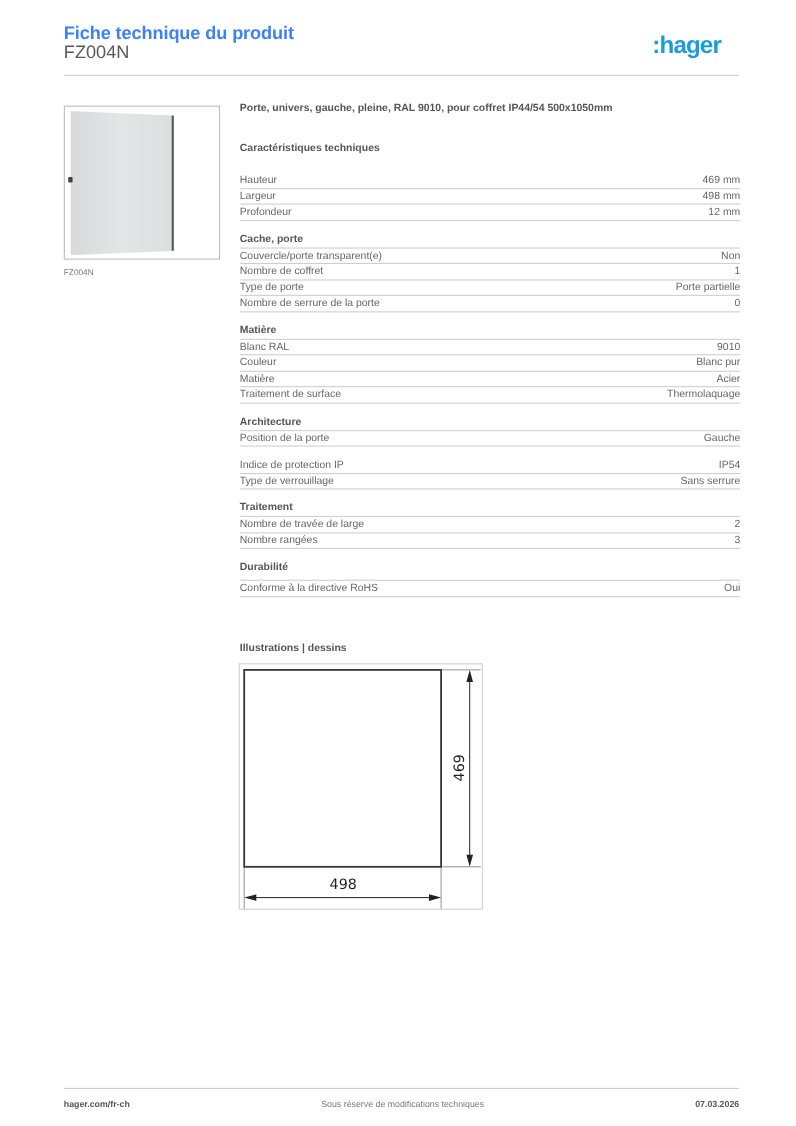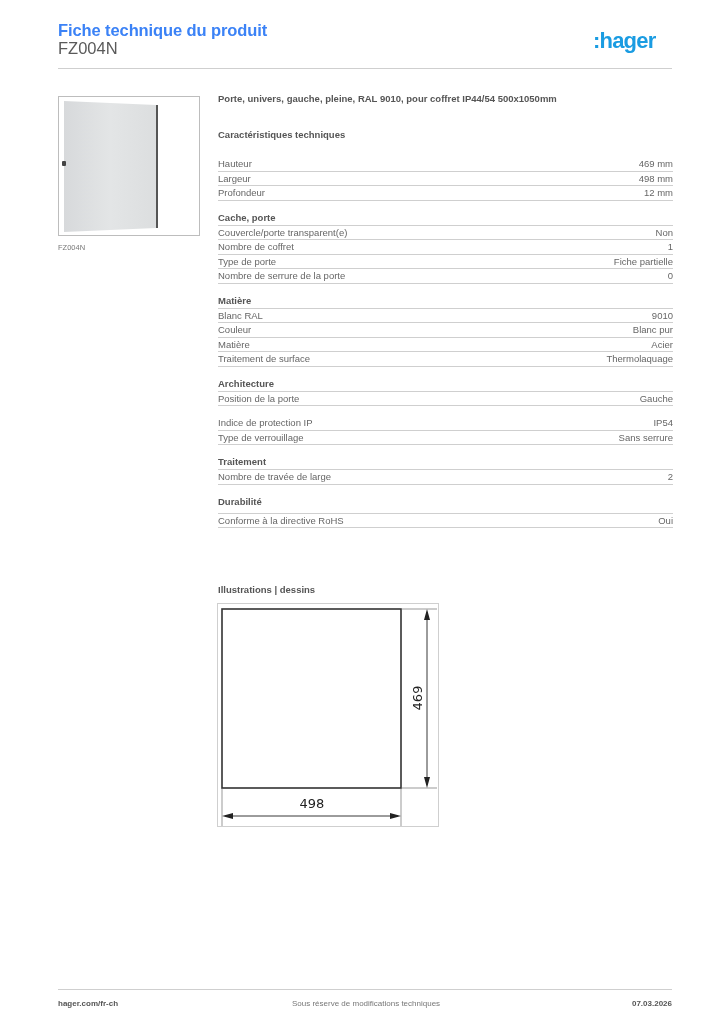--- a/index.html
+++ b/index.html
@@ -110,21 +110,21 @@
     <div class="row">
         <span class="label">Couvercle/porte transparent(e)</span>
         <span class="value">Non</span>
       </div>
     <div class="row">
         <span class="label">Nombre de coffret</span>
         <span class="value">1</span>
       </div>
     <div class="row">
         <span class="label">Type de porte</span>
-        <span class="value">Fiche partielle</span>
+        <span class="value">Porte partielle</span>
       </div>
     <div class="row">
         <span class="label">Nombre de serrure de la porte</span>
         <span class="value">0</span>
       </div>
   </div>
 
   <div class="section">
     <div class="section-title">Matière</div>
     <div class="row">
@@ -162,20 +162,24 @@
         <span class="label">Type de verrouillage</span>
         <span class="value">Sans serrure</span>
       </div>
   </div>
 
   <div class="section">
     <div class="section-title">Traitement</div>
     <div class="row">
         <span class="label">Nombre de travée de large</span>
         <span class="value">2</span>
+      </div>
+    <div class="row">
+        <span class="label">Nombre rangées</span>
+        <span class="value">3</span>
       </div>
   </div>
 
   <div class="section">
     <div class="section-title" style="height:17px;">Durabilité</div>
     <div class="row">
         <span class="label">Conforme à la directive RoHS</span>
         <span class="value">Oui</span>
       </div>
   </div>

